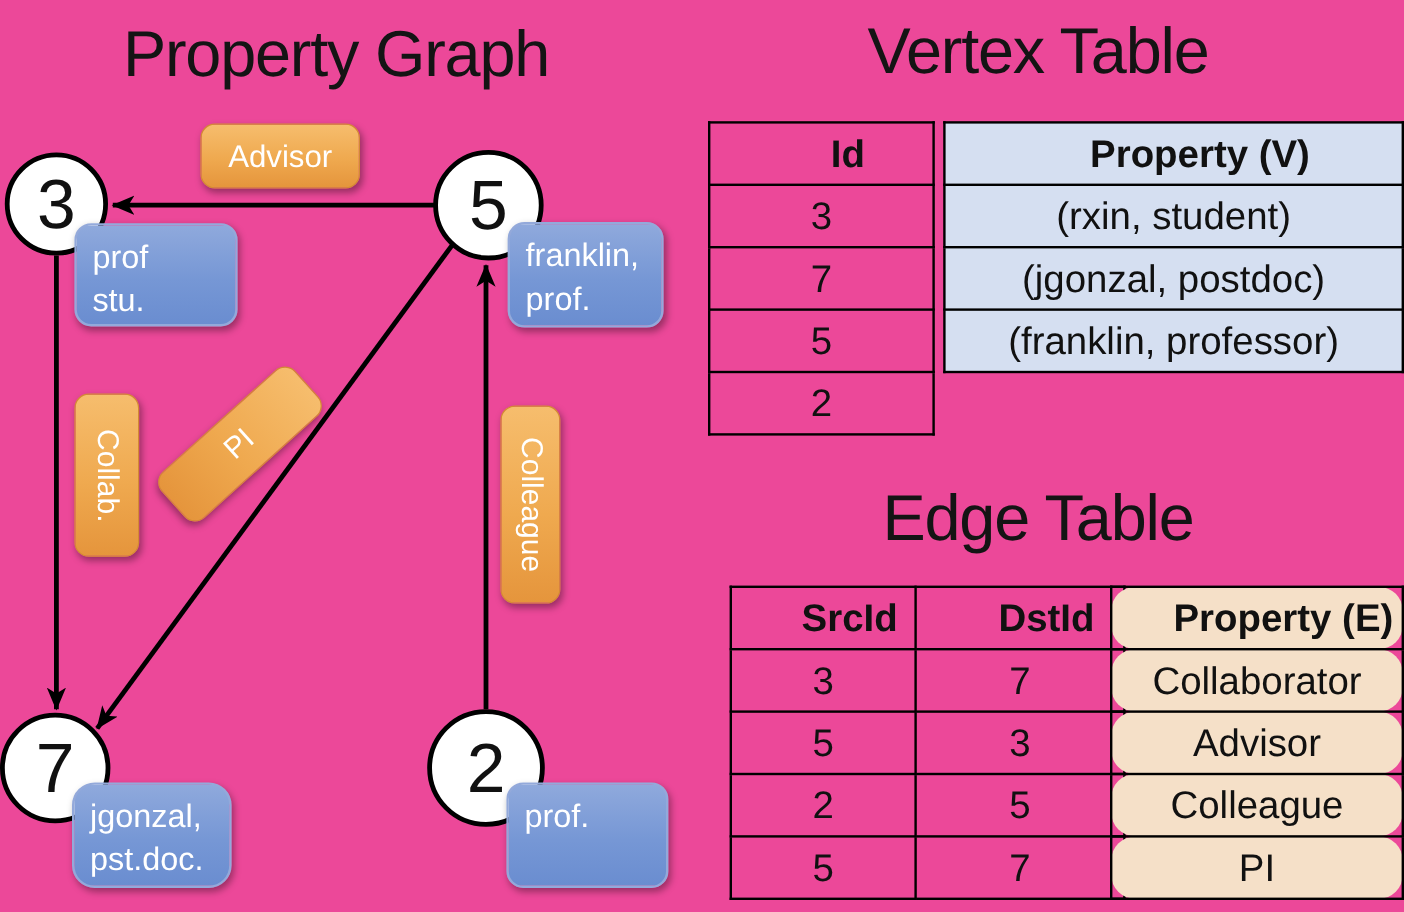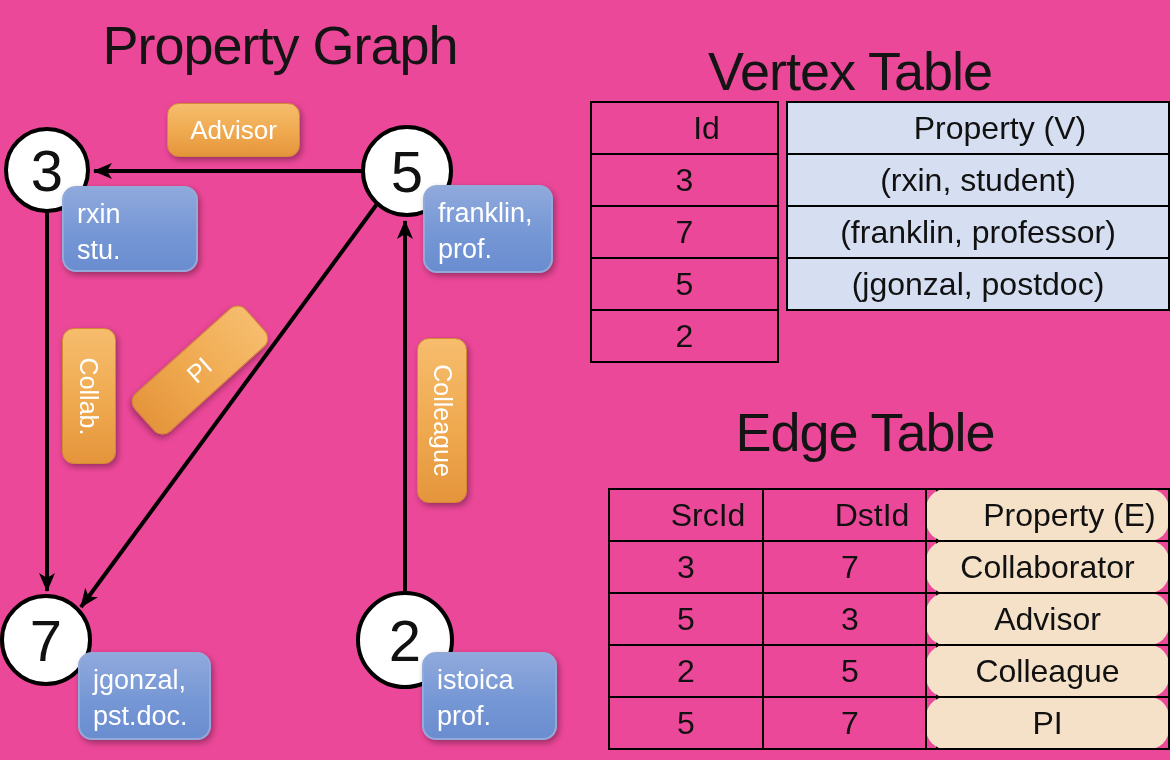--- a/index.html
+++ b/index.html
@@ -18,21 +18,21 @@
   .big-title {
     position: absolute;
     text-align: center;
     font-size: 54px;
     font-weight: 400;
     letter-spacing: -1px;
     color: #141414;
     white-space: nowrap;
   }
   #pg-title  { left: 0px;   top: 14px;  width: 560px; }
-  #vt-title  { left: 570px; top: 12px;  width: 560px; margin-top: 28px; }
+  #vt-title  { left: 585px; top: 12px;  width: 560px; }
   #et-title  { left: 585px; top: 401px; width: 560px; }
 
   
   #graph-svg { position: absolute; left: 0; top: 0; }
 
   .node-num {
     position: absolute;
     width: 80px; height: 80px;
     display: flex; align-items: center; justify-content: center;
     font-size: 58px;
@@ -68,40 +68,40 @@
     background: linear-gradient(180deg, #8fa9dc 0%, #7697d5 55%, #6a8dd0 100%);
     border: 2px solid #93a9da;
     border-radius: 14px;
     box-shadow: 2px 3px 6px rgba(0,0,0,0.35);
     color: #ffffff;
     font-size: 27px;
     line-height: 1.35;
   }
   #pill-rxin     { left: 62px;  top: 186px; width: 136px; height: 86px; }
   #pill-franklin { left: 423px; top: 185px; width: 130px; height: 88px; border-radius: 14px; }
-  #pill-jgonzal  { left: 78px;  top: 652px; width: 133px; height: 88px; }
+  #pill-jgonzal  { left: 60px;  top: 652px; width: 133px; height: 88px; border-radius: 19px; }
   #pill-istoica  { left: 422px; top: 652px; width: 135px; height: 88px; }
 
   
   table {
     position: absolute;
     border-collapse: collapse;
     table-layout: fixed;
     font-size: 32px;
   }
   td, th {
     border: 2px solid #000;
     height: 52px;
     text-align: center;
     vertical-align: middle;
     font-weight: 400;
     padding: 0;
     white-space: nowrap;
   }
-  th { font-weight: 400; padding-left: 44px; }
+  th { font-weight: 700; padding-left: 44px; }
 
   #vt-id-table   { left: 590px; top: 101px; width: 189px; }
   #vt-prop-table { left: 786px; top: 101px; width: 384px; }
   #vt-prop-table td, #vt-prop-table th { background: #d5dff1; }
 
   #et-ids-table  { left: 608px; top: 488px; width: 328px; }
   #et-ids-table .col-src { width: 154px; }
   #et-ids-table .col-dst { width: 174px; }
   #et-prop-table { left: 925px; top: 488px; width: 245px; }
   #et-prop-table td, #et-prop-table th { background: #f5e0c8; border-radius: 20px; }
@@ -145,33 +145,32 @@
     <span class="vtext">Collab.</span>
   </div>
   <div class="edge-pill" id="pill-colleague">
     <span class="vtext">Colleague</span>
   </div>
   <div class="edge-pill" id="pill-pi">
     <span class="vtext-r">PI</span>
   </div>
 
   <div class="vertex-pill" id="pill-rxin">
-    <div>rxin</div>
+    <div>prof</div>
     <div>stu.</div>
   </div>
   <div class="vertex-pill" id="pill-franklin">
     <div>franklin,</div>
     <div>prof.</div>
   </div>
   <div class="vertex-pill" id="pill-jgonzal">
     <div>jgonzal,</div>
     <div>pst.doc.</div>
   </div>
   <div class="vertex-pill" id="pill-istoica">
-    <div>istoica</div>
     <div>prof.</div>
   </div>
 
   <table id="vt-id-table">
     <tbody>
         <tr>
       <th>Id</th>
     </tr>
     <tr>
       <td>3</td>
@@ -190,24 +189,24 @@
 
   <table id="vt-prop-table">
     <tbody>
         <tr>
       <th>Property (V)</th>
     </tr>
     <tr>
       <td>(rxin, student)</td>
         </tr>
     <tr>
+      <td>(jgonzal, postdoc)</td>
+        </tr>
+    <tr>
       <td>(franklin, professor)</td>
-        </tr>
-    <tr>
-      <td>(jgonzal, postdoc)</td>
         </tr>
   </tbody>
     </table>
 
   <table id="et-ids-table">
     <tbody>
         <tr>
       <th class="col-src">SrcId</th>
       <th class="col-dst">DstId</th>
     </tr>

